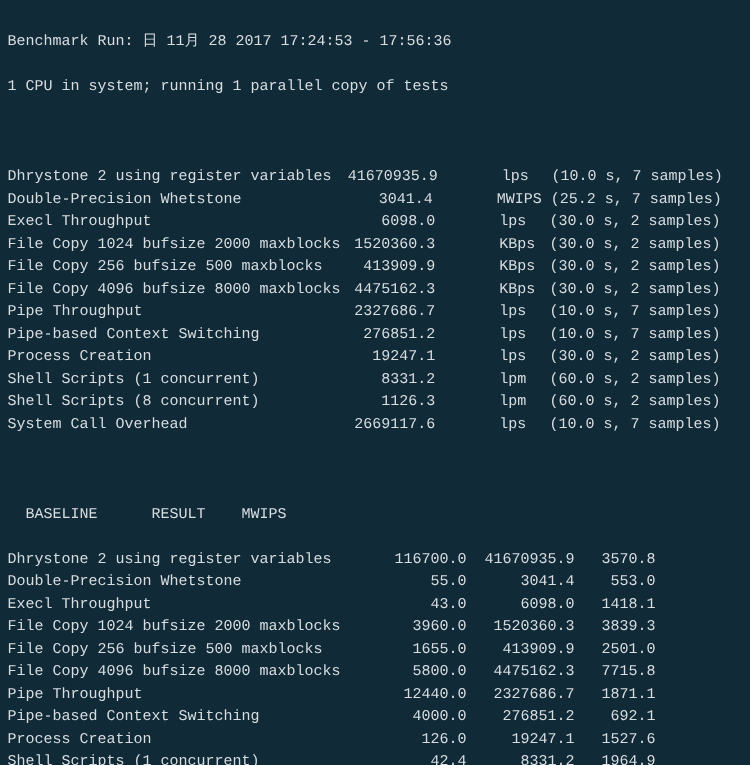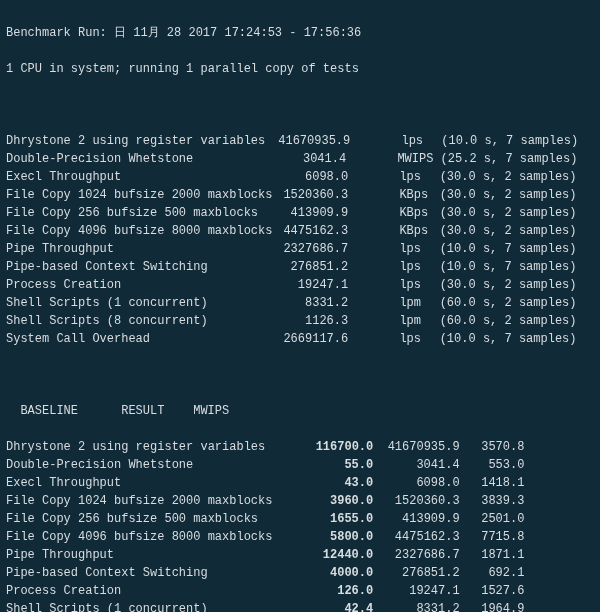--- a/index.html
+++ b/index.html
@@ -16,21 +16,21 @@
   }
   .term {
     padding: 6px 6px 0 6px;
     white-space: pre;
   }
   .row { display: flex; }
   .name-col  { width: 41ch; display: inline-block; }
   .val-col   { width: 10ch; display: inline-block; text-align: right; }
   .unit-col  { width: 6ch;  display: inline-block; margin-left: 44px; }
   .paren-col { width: 23ch; display: inline-block; padding-left: 1ch; }
-  .base-col  { width: 10ch; display: inline-block; text-align: right; font-weight: bold; }
+  .base-col  { width: 10ch; display: inline-block; text-align: right; }
   .res-col   { width: 12ch; display: inline-block; text-align: right; }
   .idx-col   { width: 9ch;  display: inline-block; text-align: right; }
   .hdr-name  { width: 41ch; display: inline-block; }
   .hdr-base  { width: 10ch; display: inline-block; text-align: right; }
   .hdr-res   { width: 12ch; display: inline-block; text-align: right; }
   .hdr-idx   { width: 9ch;  display: inline-block; text-align: right; }
 </style>
 </head>
 <body>
 

